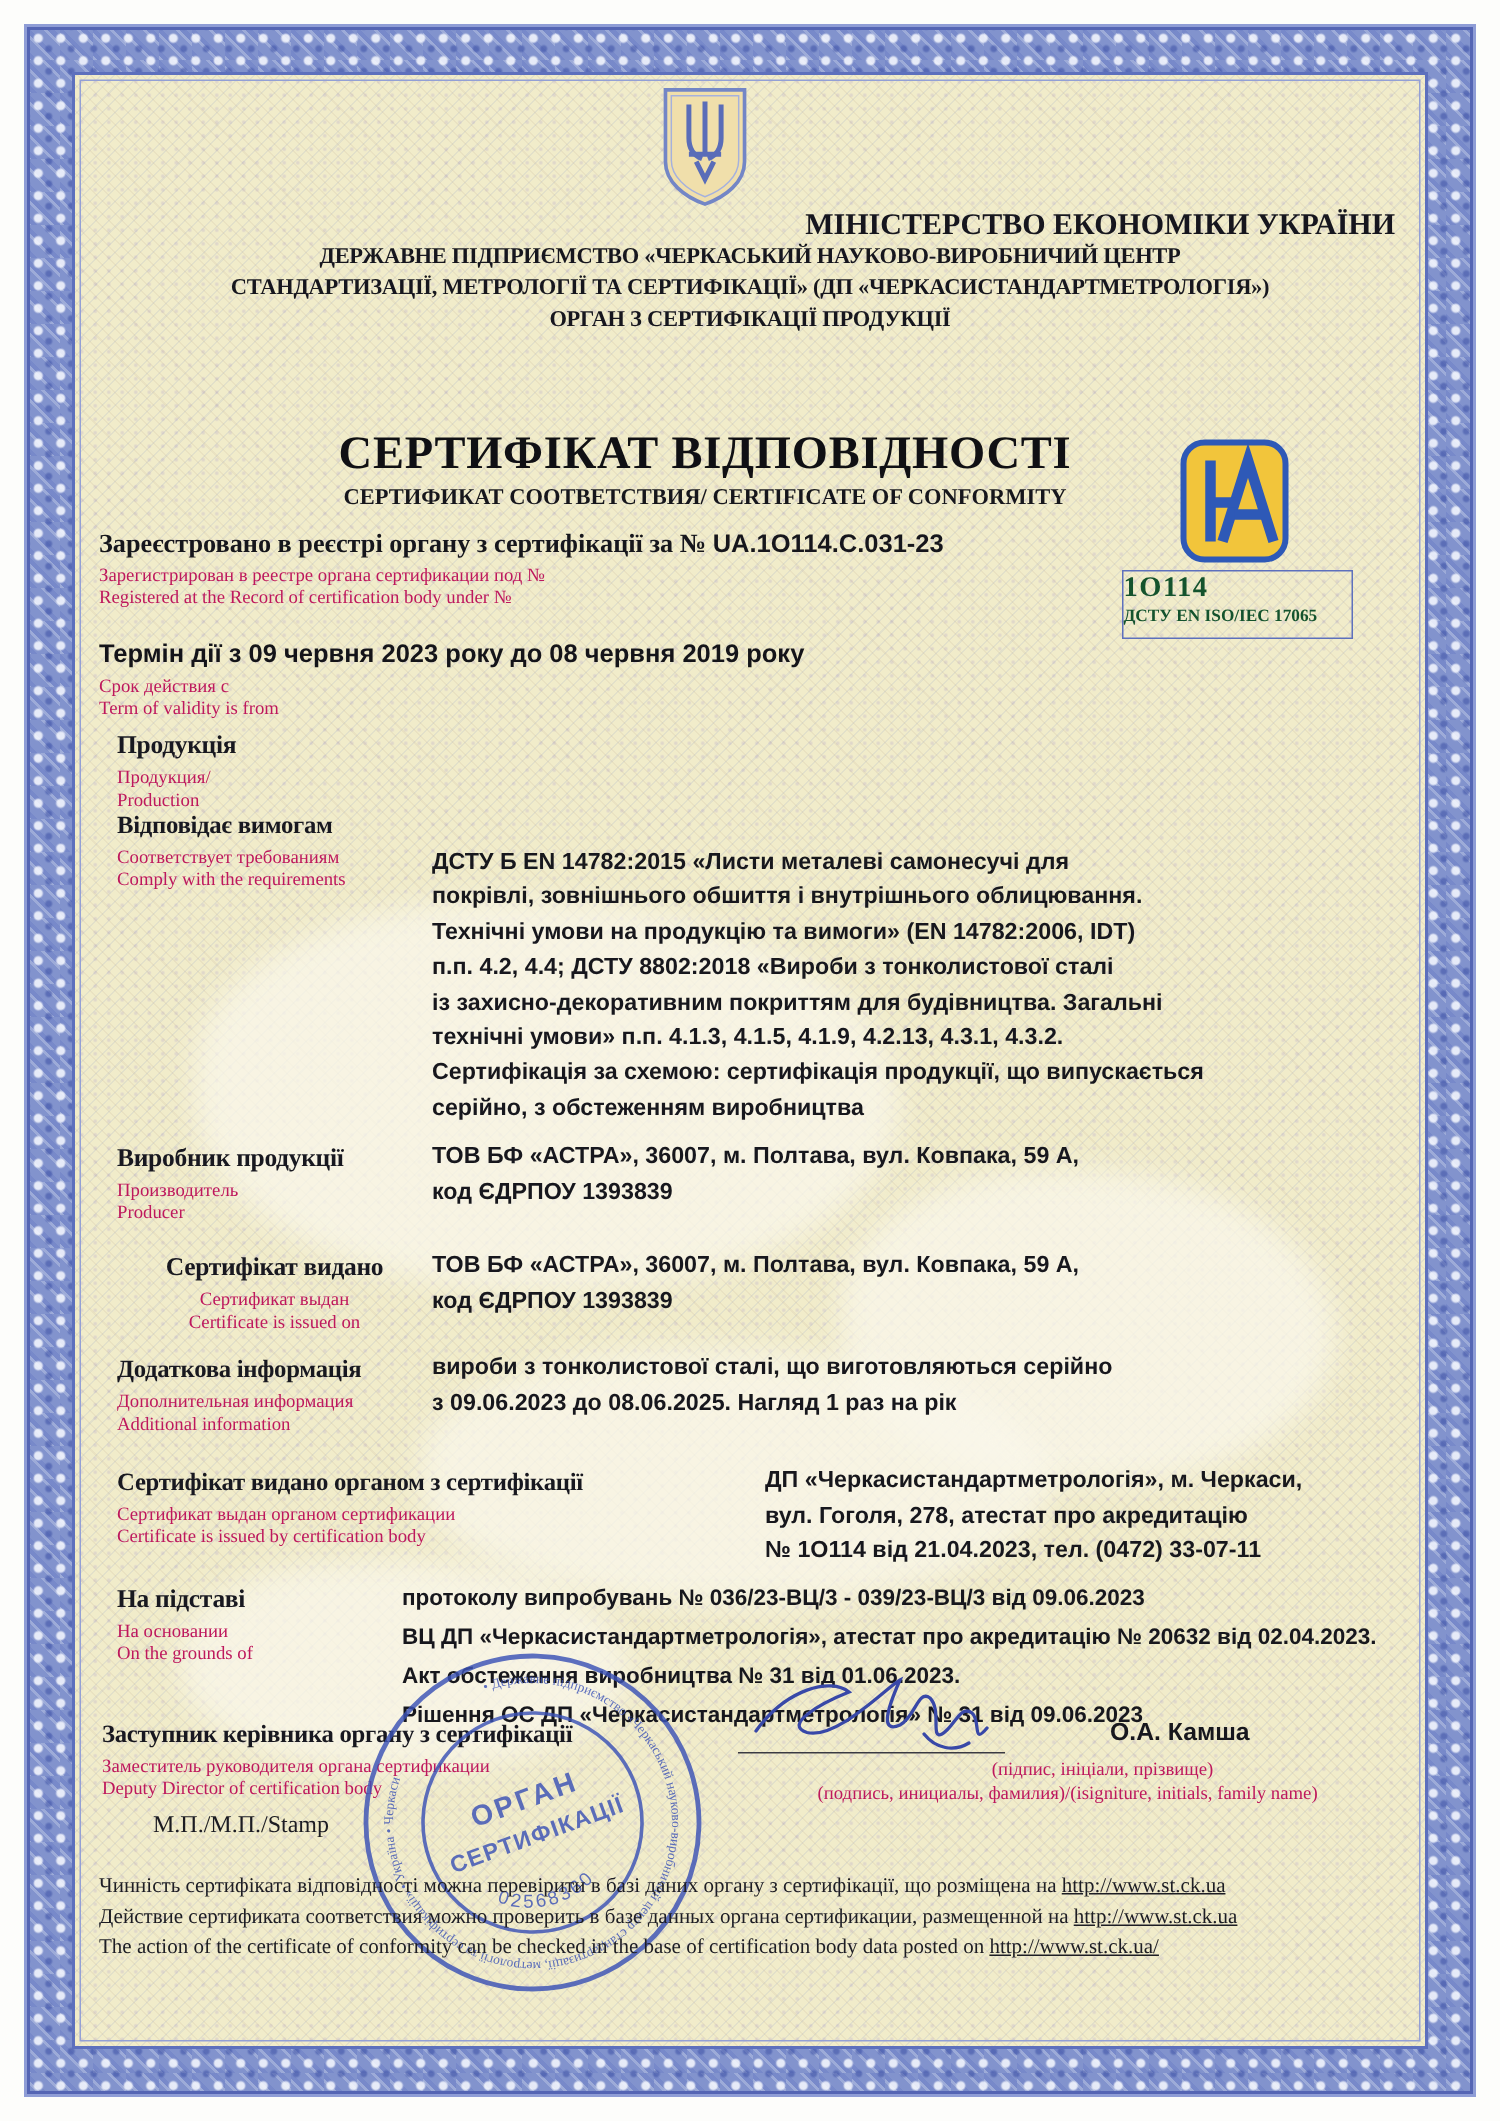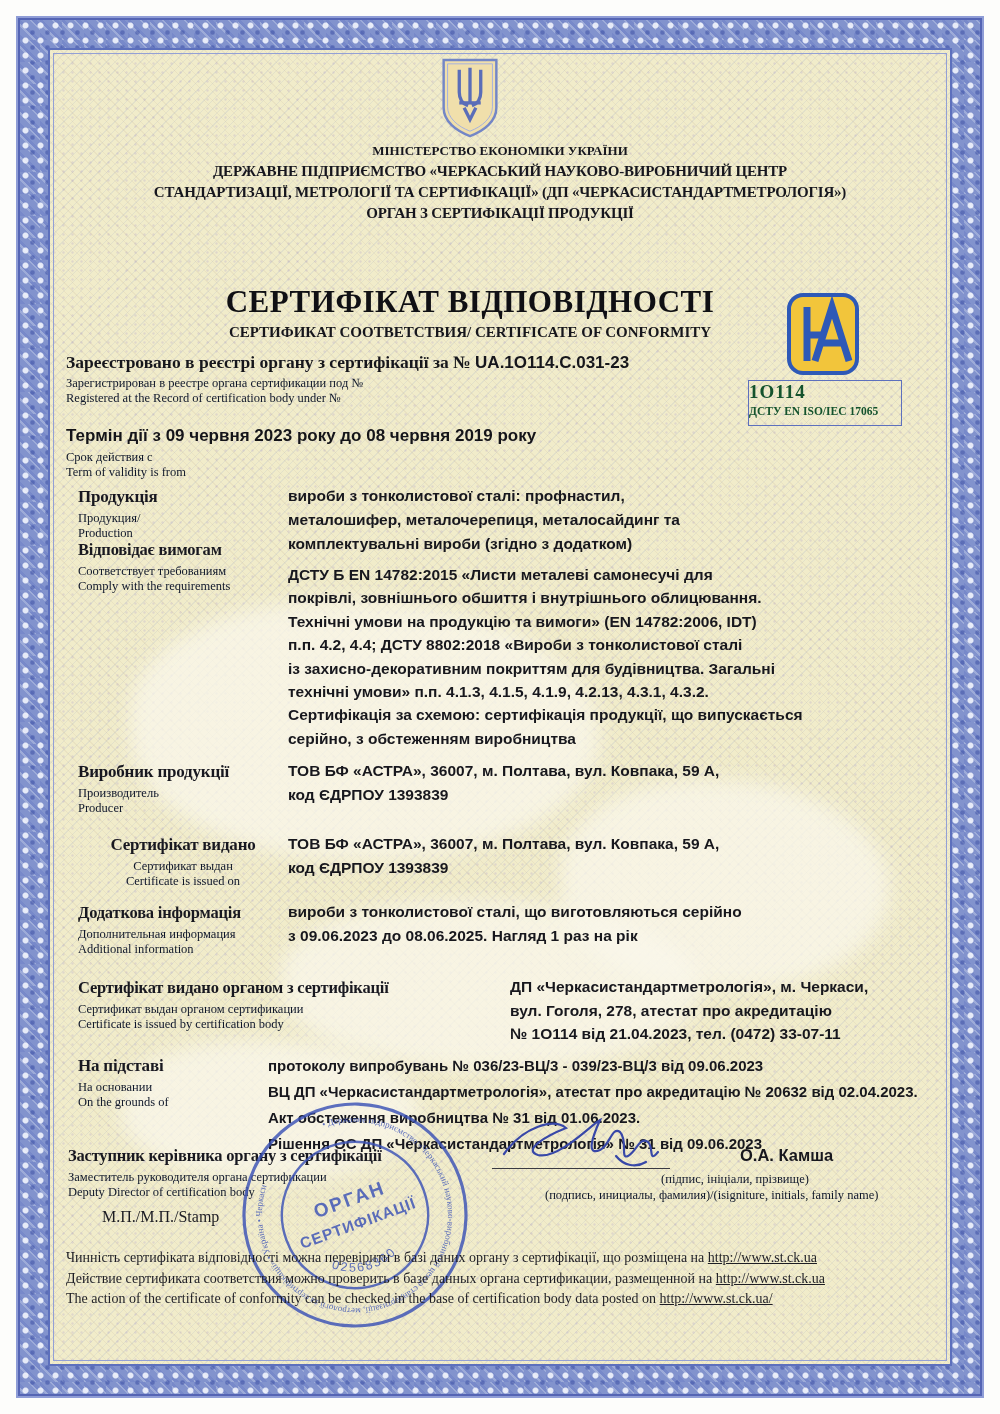--- a/index.html
+++ b/index.html
@@ -28,26 +28,26 @@
     background-size:9px 9px, auto, auto;
     border:2px solid #5d70bd;}
   .paper::after{content:'';position:absolute;inset:3px;border:1px solid #93a0d5;pointer-events:none;}
 
   .wm{position:absolute;background:rgba(250,247,235,.75);filter:blur(10px);border-radius:45% 55% 50% 50%;}
 
   .abs{position:absolute;}
   .serif{font-family:"Liberation Serif",serif;}
   .sans{font-family:"Liberation Sans",sans-serif;}
   .lbl{font-family:"Liberation Serif",serif;font-weight:bold;font-size:17px;color:#181820;letter-spacing:-0.2px;}
-  .sub{font-family:"Liberation Serif",serif;font-size:12.5px;color:#0f172a;line-height:15px;}
+  .sub{font-family:"Liberation Serif",serif;font-size:12.5px;color:#be185d;line-height:15px;}
   .val{font-family:"Liberation Sans",sans-serif;font-weight:bold;font-size:15.5px;color:#17171d;line-height:24px;white-space:pre;}
   .center{text-align:center;}
 
   .ministry{left:70px;top:140px;width:860px;text-align:center;color:#16161e;font-weight:bold;}
-  .ministry .m1{font-size:13px;line-height:21px;}
+  .ministry .m1{font-size:20px;line-height:21px;text-align:right;}
   .ministry .m2{font-size:15px;line-height:21px;letter-spacing:-0.2px;}
 
   .title-main{left:90px;top:284px;width:760px;text-align:center;font-size:31px;font-weight:bold;color:#101014;letter-spacing:0.5px;font-family:"Liberation Serif",serif;}
   .title-sub{left:90px;top:324px;width:760px;text-align:center;font-size:15px;font-weight:bold;color:#16161c;font-family:"Liberation Serif",serif;}
 
   .footer-line{font-family:"Liberation Serif",serif;font-size:14px;color:#1d1d24;line-height:20.5px;white-space:nowrap;}
   .footer-line a{color:#1d1d24;text-decoration:underline;}
 
   .accr-box{left:748px;top:380px;width:152px;height:44px;border:1.5px solid #5d70bd;text-align:left;color:#14532d;}
   .accr-box .c1{font-size:19px;font-weight:bold;line-height:22px;letter-spacing:1px;font-family:"Liberation Serif",serif;}
@@ -116,23 +116,20 @@
     <div class="sans" style="font-weight:bold;font-size:17px;color:#141419;">Термін дії з 09 червня 2023 року  до  08 червня 2019 року</div>
     <div class="sub" style="margin-top:4px;">Срок действия с</div>
     <div class="sub">Term of validity is from</div>
   </div>
 
   <div class="abs" style="left:78px;top:487px;width:200px;">
     <div class="lbl">Продукція</div>
     <div class="sub" style="margin-top:4px;">Продукция/</div>
     <div class="sub">Production</div>
   </div>
-  <div class="abs val" style="left:288px;top:484px;width:565px;">вироби з тонколистової сталі: профнастил,
-металошифер, металочерепиця, металосайдинг та
-комплектувальні вироби (згідно з додатком)</div>
 
   <div class="abs" style="left:78px;top:540px;width:210px;">
     <div class="lbl" style="font-size:16.5px;">Відповідає вимогам</div>
     <div class="sub" style="margin-top:4px;">Соответствует требованиям</div>
     <div class="sub">Comply with the requirements</div>
   </div>
   <div class="abs val" style="left:288px;top:563px;width:580px;line-height:23.4px;">ДСТУ Б EN 14782:2015 «Листи металеві самонесучі для
 покрівлі, зовнішнього обшиття і внутрішнього облицювання.
 Технічні умови на продукцію та вимоги» (EN 14782:2006, IDT)
 п.п. 4.2, 4.4; ДСТУ 8802:2018 «Вироби з тонколистової сталі

